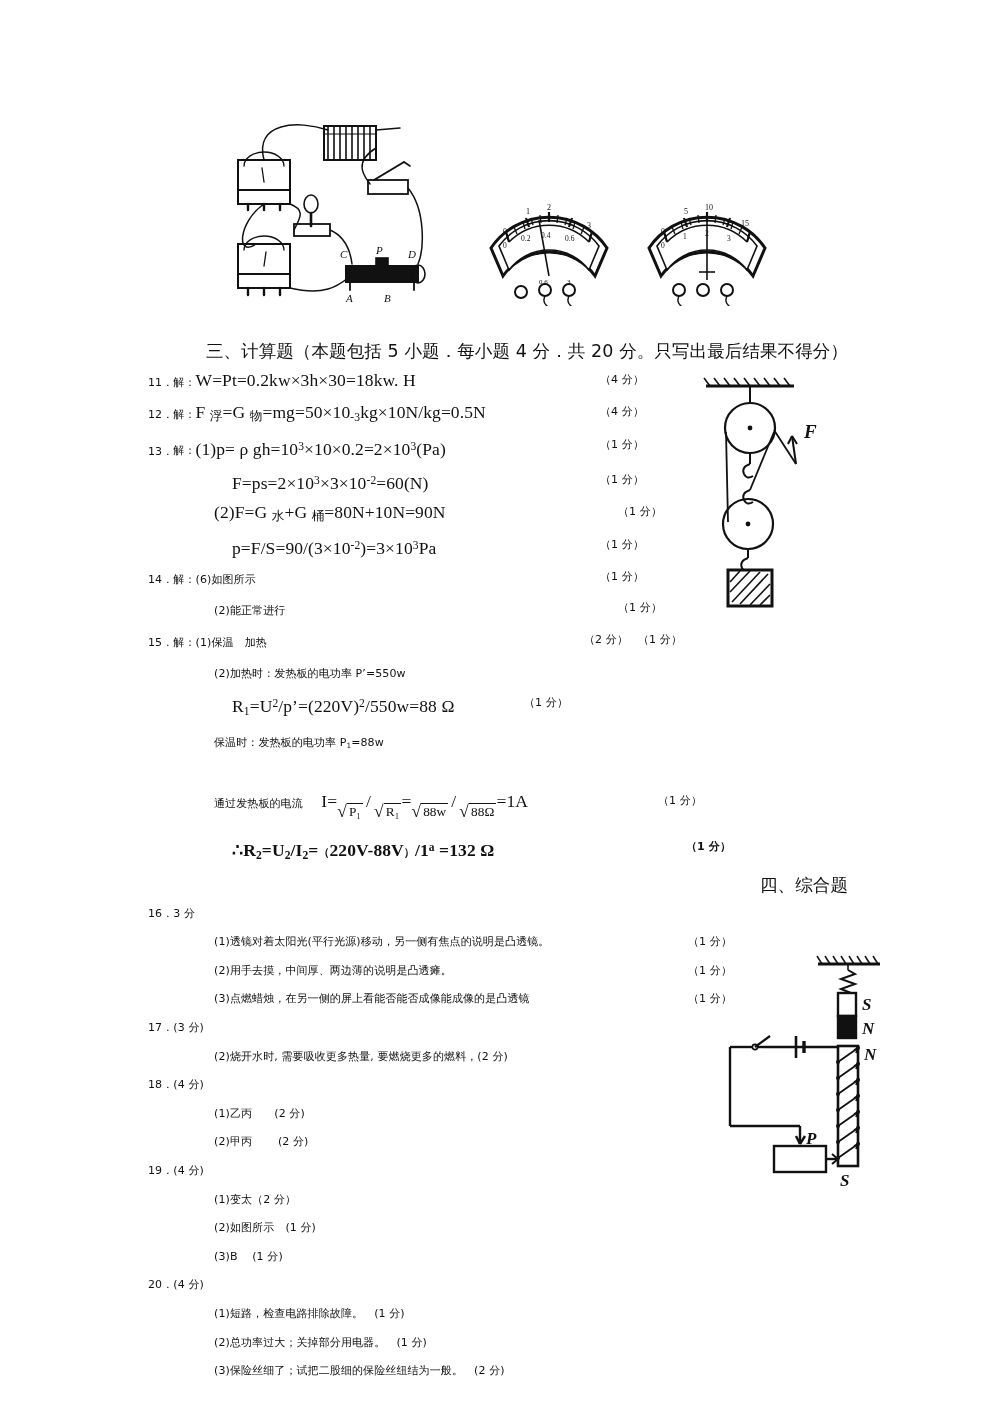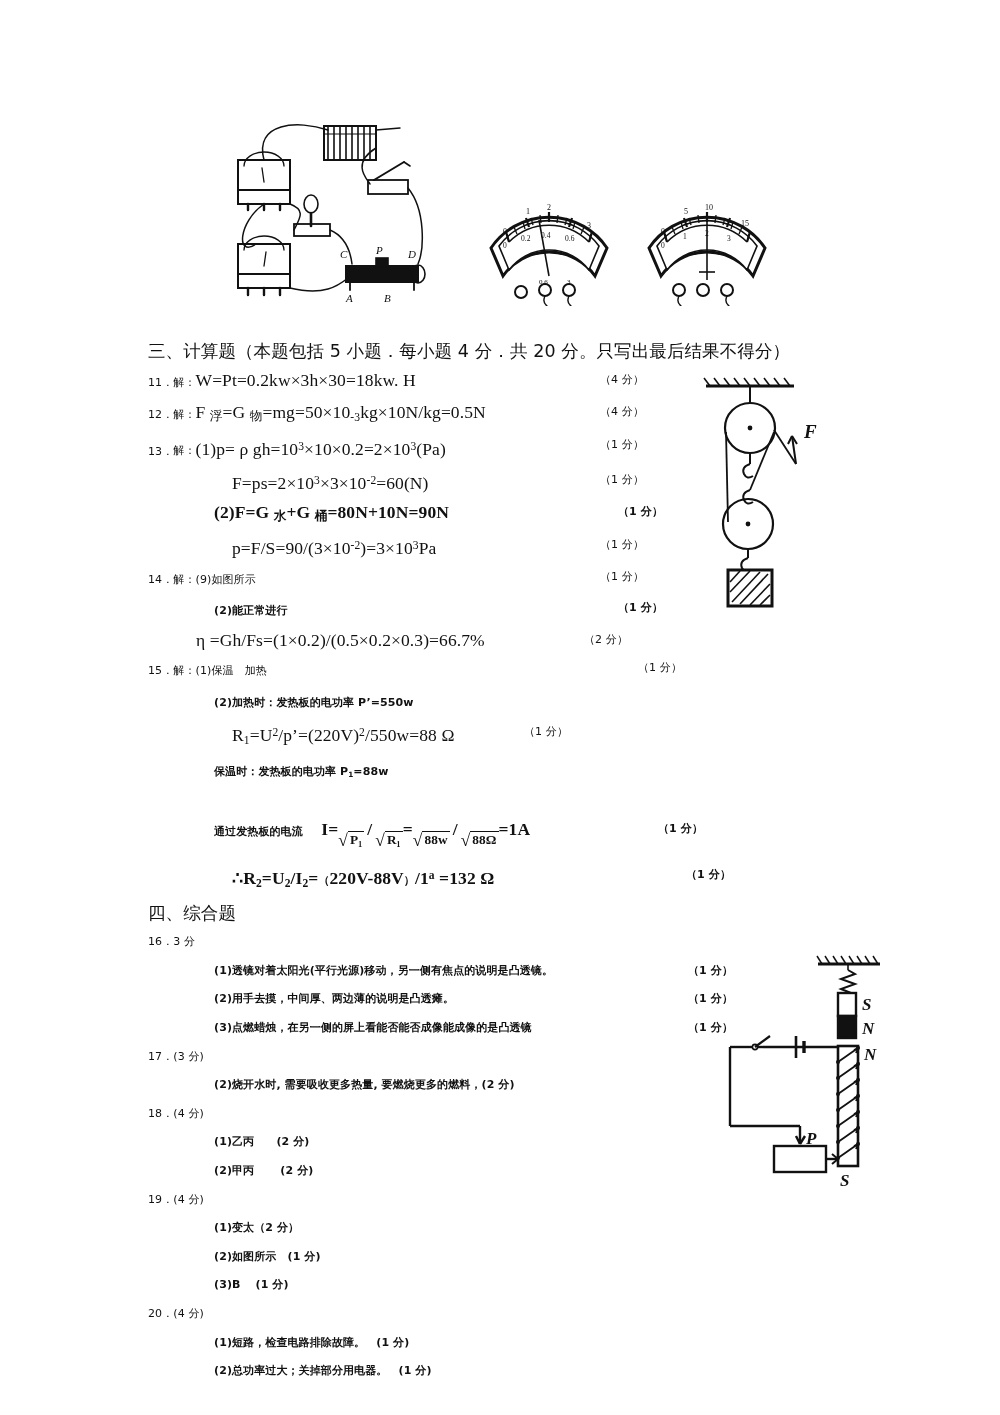--- a/index.html
+++ b/index.html
@@ -52,27 +52,28 @@
     position: relative;
     font-size: 17.5px;
     line-height: 28.6px;
     white-space: nowrap;
     letter-spacing: 0.1px;
   }
   .cjk { font-family: "DejaVu Sans", "Liberation Sans", sans-serif; font-size: 11px; }
   .sec-head {
     font-size: 17.5px;
     line-height: 30px;
+    text-align: right;
   }
   .num { display: inline-block; }
   .marks {
     position: absolute;
     white-space: nowrap;
   }
-  .ind2 { padding-left: 66px; font-weight: bold; }
+  .ind2 { padding-left: 66px; }
   .ind3 { padding-left: 84px; }
   .ind4 { padding-left: 48px; }
   sub { font-size: 0.66em; vertical-align: -0.28em; }
   sup { font-size: 0.66em; vertical-align: 0.45em; }
   .sml { font-size: 0.72em; vertical-align: -0.18em; }
 
   .gap-top { margin-top: 6px; font-weight: bold; }
 
   
   .radical {
@@ -362,29 +363,28 @@
     <div class="line ind2">
       <span>(2)F=G <span class="cjk sml">水</span>+G <span class="cjk sml">桶</span>=80N+10N=90N</span>
       <span class="marks cjk" style="left:470px;top:0;">（1 分）</span>
     </div>
     <div class="line ind3">
       <span>p=F/S=90/(3×10<sup>-2</sup>)=3×10<sup>3</sup>Pa</span>
       <span class="marks cjk" style="left:452px;top:0;">（1 分）</span>
     </div>
 
     <div class="line">
-      <span class="num cjk">14．</span><span class="cjk">解：</span><span class="cjk">(9)如图所示</span>
+      <span class="num cjk">14．</span><span class="cjk">解：</span><span class="cjk">(6)如图所示</span>
       <span class="marks cjk" style="left:452px;top:0;">（1 分）</span>
     </div>
     <div class="line ind2">
       <span class="cjk">(2)能正常进行</span>
       <span class="marks cjk" style="left:470px;top:0;">（1 分）</span>
     </div>
     <div class="line ind4">
-      <span>η =Gh/Fs=(1×0.2)/(0.5×0.2×0.3)=66.7%</span>
       <span class="marks cjk" style="left:436px;top:0;">（2 分）</span>
     </div>
 
     <div class="line">
       <span class="num cjk">15．</span><span class="cjk">解：</span><span class="cjk">(1)保温　加热</span>
       <span class="marks cjk" style="left:490px;top:0;">（1 分）</span>
     </div>
     <div class="line ind2">
       <span class="cjk">(2)加热时：发热板的电功率 P’=550w</span>
     </div>
@@ -456,20 +456,23 @@
     </div>
 
     <div class="line cjk">
       <span class="num">20．</span><span>(4 分)</span>
     </div>
     <div class="line ind2 cjk">
       <span>(1)短路，检查电路排除故障。　(1 分)</span>
     </div>
     <div class="line ind2 cjk">
       <span>(2)总功率过大；关掉部分用电器。　(1 分)</span>
+    </div>
+    <div class="line ind2 cjk">
+      <span>(3)保险丝细了；试把二股细的保险丝纽结为一般。　(2 分)</span>
     </div>
 
   </div>
 
   <div class="fig-solenoid">
     <svg width="280" height="250" viewBox="0 0 280 250">
       <g stroke="#111" fill="none">
 
         <path d="M106 16 L168 16" stroke-width="3"></path>
         <g stroke-width="1.5">

